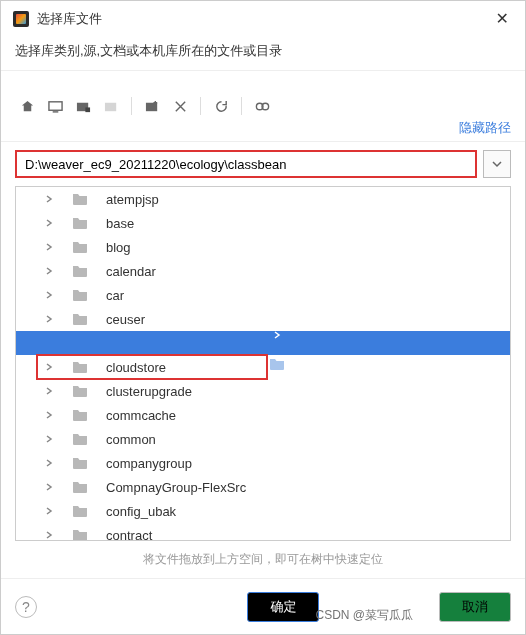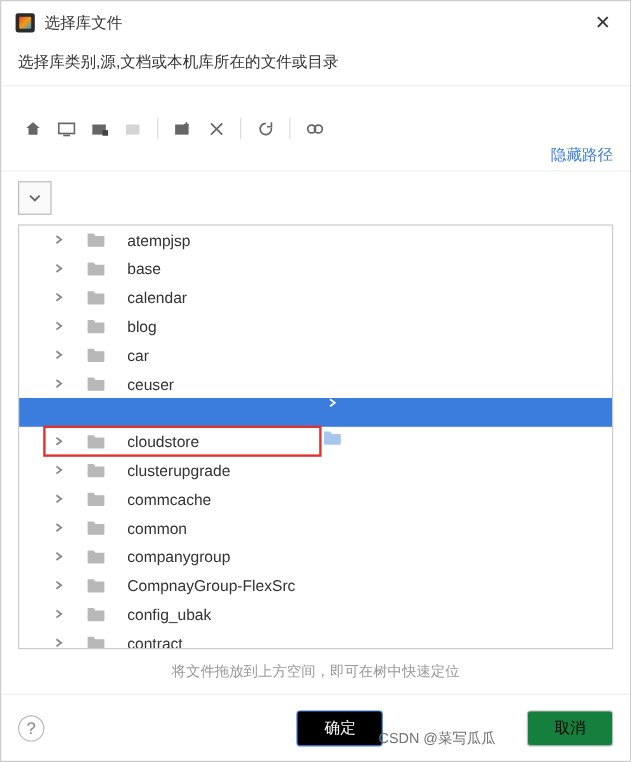--- a/index.html
+++ b/index.html
@@ -103,20 +103,21 @@
   <div class="tb-btn">
       <svg viewBox="0 0 16 16">
         <circle cx="5" cy="8" r="3.5" fill="none" stroke="#666" stroke-width="1.5"></circle>
         <circle cx="11" cy="8" r="3.5" fill="none" stroke="#666" stroke-width="1.5"></circle>
       </svg>
     </div>
   <a class="tb-link">隐藏路径</a>
 </div>
 
 <div class="path-row">
+  <input class="path-input" value="D:\weaver_ec9_20211220\ecology\classbean" style="">
   <div class="path-dd">
       <svg width="10" height="10" viewBox="0 0 10 10">
         <path d="M1 3l4 4 4-4" fill="none" stroke="#666" stroke-width="1.5"></path>
       </svg>
     </div>
 </div>
 
 <div class="tree" id="tree">
     <div class="tree-row">
       <span class="chev">
@@ -148,34 +149,34 @@
       <span class="chev">
         <svg viewBox="0 0 8 8">
           <path d="M2 1l4 3-4 3"></path>
         </svg>
       </span>
       <span class="folder-icon">
         <svg viewBox="0 0 16 14">
           <path d="M1 2h5l1.5 2H15v8a1 1 0 0 1-1 1H2a1 1 0 0 1-1-1z"></path>
         </svg>
       </span>
+      <span class="tree-label">blog</span>
+    </div>
+    <div class="tree-row">
+      <span class="chev">
+        <svg viewBox="0 0 8 8">
+          <path d="M2 1l4 3-4 3"></path>
+        </svg>
+      </span>
+      <span class="folder-icon">
+        <svg viewBox="0 0 16 14">
+          <path d="M1 2h5l1.5 2H15v8a1 1 0 0 1-1 1H2a1 1 0 0 1-1-1z"></path>
+        </svg>
+      </span>
       <span class="tree-label">calendar</span>
-    </div>
-    <div class="tree-row">
-      <span class="chev">
-        <svg viewBox="0 0 8 8">
-          <path d="M2 1l4 3-4 3"></path>
-        </svg>
-      </span>
-      <span class="folder-icon">
-        <svg viewBox="0 0 16 14">
-          <path d="M1 2h5l1.5 2H15v8a1 1 0 0 1-1 1H2a1 1 0 0 1-1-1z"></path>
-        </svg>
-      </span>
-      <span class="tree-label">blog</span>
     </div>
     <div class="tree-row">
       <span class="chev">
         <svg viewBox="0 0 8 8">
           <path d="M2 1l4 3-4 3"></path>
         </svg>
       </span>
       <span class="folder-icon">
         <svg viewBox="0 0 16 14">
           <path d="M1 2h5l1.5 2H15v8a1 1 0 0 1-1 1H2a1 1 0 0 1-1-1z"></path>

